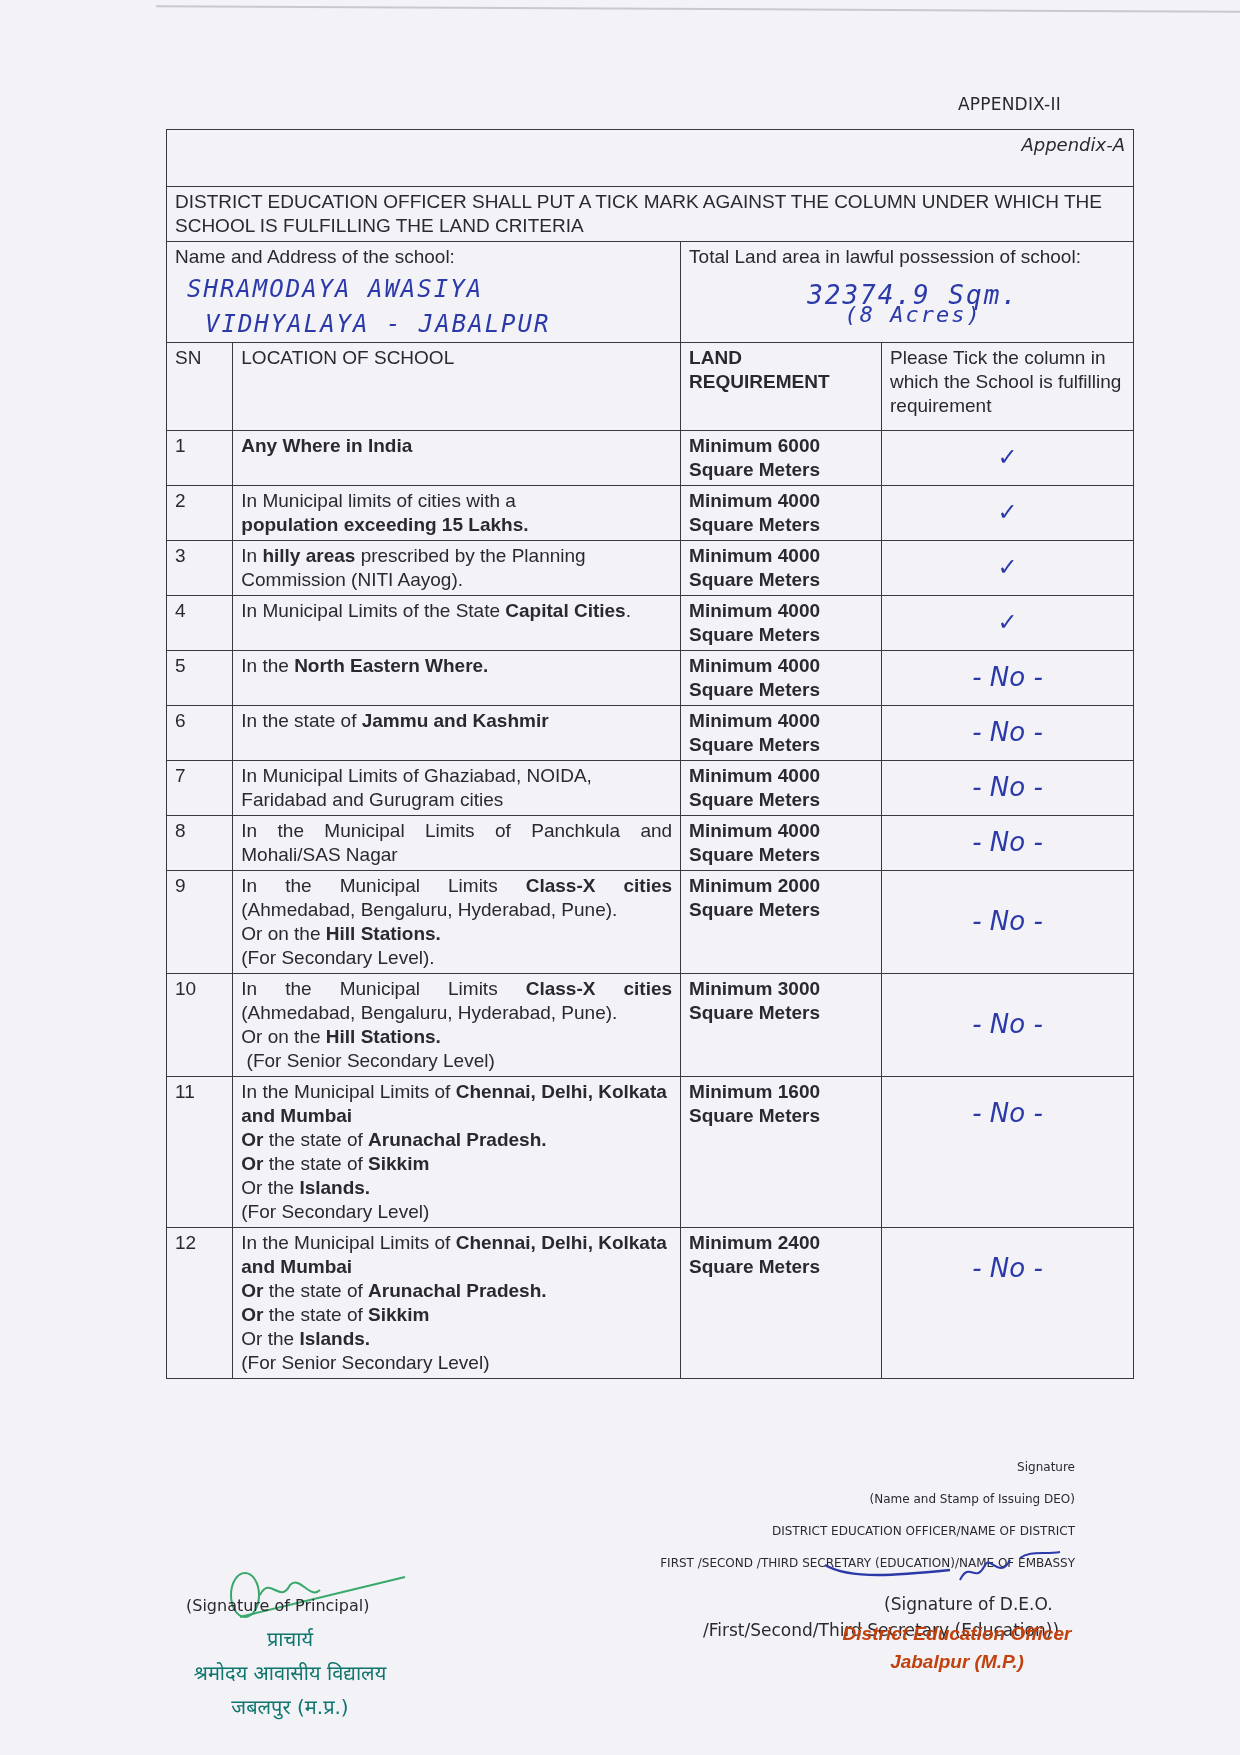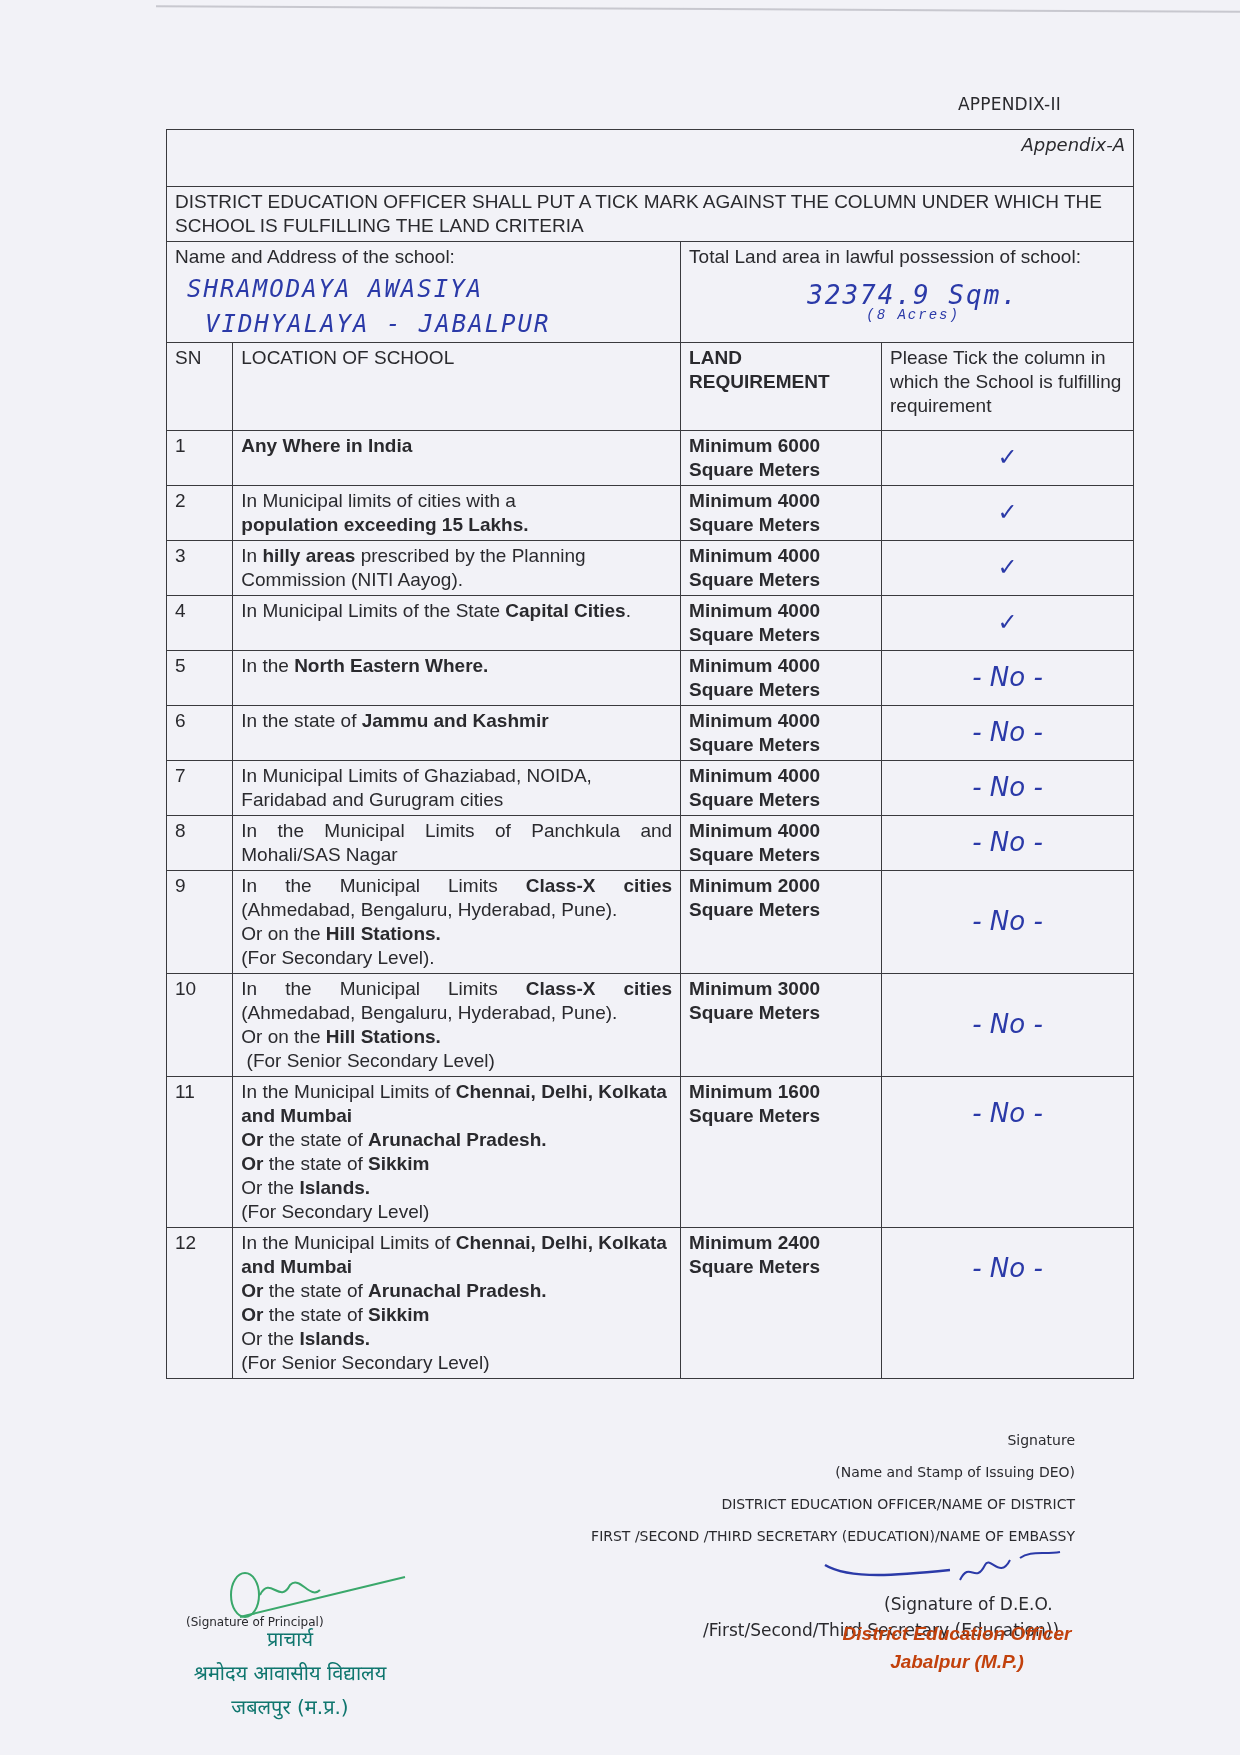--- a/index.html
+++ b/index.html
@@ -11,31 +11,31 @@
   .appendix-ii { position:absolute; left:958px; top:94px; font-size:17px; font-family:"DejaVu Sans", sans-serif; letter-spacing:0.2px; }
   table.form {
     position:absolute; left:166px; top:129px; width:968px; border-collapse:collapse; font-size:19px;
   }
   table.form td { border:1.5px solid #3a3a3e; vertical-align:top; padding:3px 8px; line-height:24px; }
   .appendix-a { text-align:right; font-family:"DejaVu Sans", sans-serif; font-size:18px; height:50px;font-style:italic; }
   .instruction { font-size:19px; line-height:24px; }
   .hand { font-family:"DejaVu Sans Mono", monospace; color:#2b3aa8; font-style:italic; letter-spacing:2px;margin-left:12px; }
   .hand-school { font-size:24px; line-height:40px; }
   .hand-area { font-size:26px; display:block; text-align:center; margin-top:14px; }
-  .hand-acres { font-size:14px; display:block; text-align:center; margin-top:-4px;font-family:Liberation Mono, monospace; }
+  .hand-acres { font-size:22px; display:block; text-align:center; margin-top:-4px; }
   .sn { width:48px; }
   .loc { width:422px; }
   .req { width:180px; font-weight:bold; }
   .tick { width:230px; text-align:center; vertical-align:middle !important; }
   .mark { font-family:"DejaVu Sans", sans-serif; font-style:italic; color:#2b3aa8; font-size:26px; }
   .mark.tickmark { font-style:normal; font-size:24px; }
   .justify { text-align:justify; }
   b { font-weight:bold; }
-  .sig-block { position:absolute; right:165px; text-align:right; font-family:"DejaVu Sans", sans-serif; font-size:14px; }
-  .principal-label { position:absolute; left:186px; top:1596px; font-family:"DejaVu Sans", sans-serif; font-size:12px;margin-top:19px; }
+  .sig-block { position:absolute; right:165px; text-align:right; font-family:"DejaVu Sans", sans-serif; font-size:12px;margin-top:28px; }
+  .principal-label { position:absolute; left:186px; top:1596px; font-family:"DejaVu Sans", sans-serif; font-size:16px; }
   .stamp-hindi { position:absolute; left:160px; top:1622px; width:260px; text-align:center; color:#0f766e; font-family:"DejaVu Sans", sans-serif; font-size:20px; line-height:34px; }
   .deo-sig-label { position:absolute; left:884px; top:1594px; font-family:"DejaVu Sans", sans-serif; font-size:17px; }
   .deo-sig-line2 { position:absolute; left:703px; top:1620px; font-family:"DejaVu Sans", sans-serif; font-size:17px; }
   .deo-stamp { position:absolute; left:842px; top:1620px; width:230px; text-align:center; color:#c2410c; font-weight:bold; font-size:19px; line-height:28px;font-style:italic; }
   .scribble { position:absolute; }
 </style>
 </head>
 <body>
 
 <div class="page-edge"></div>

